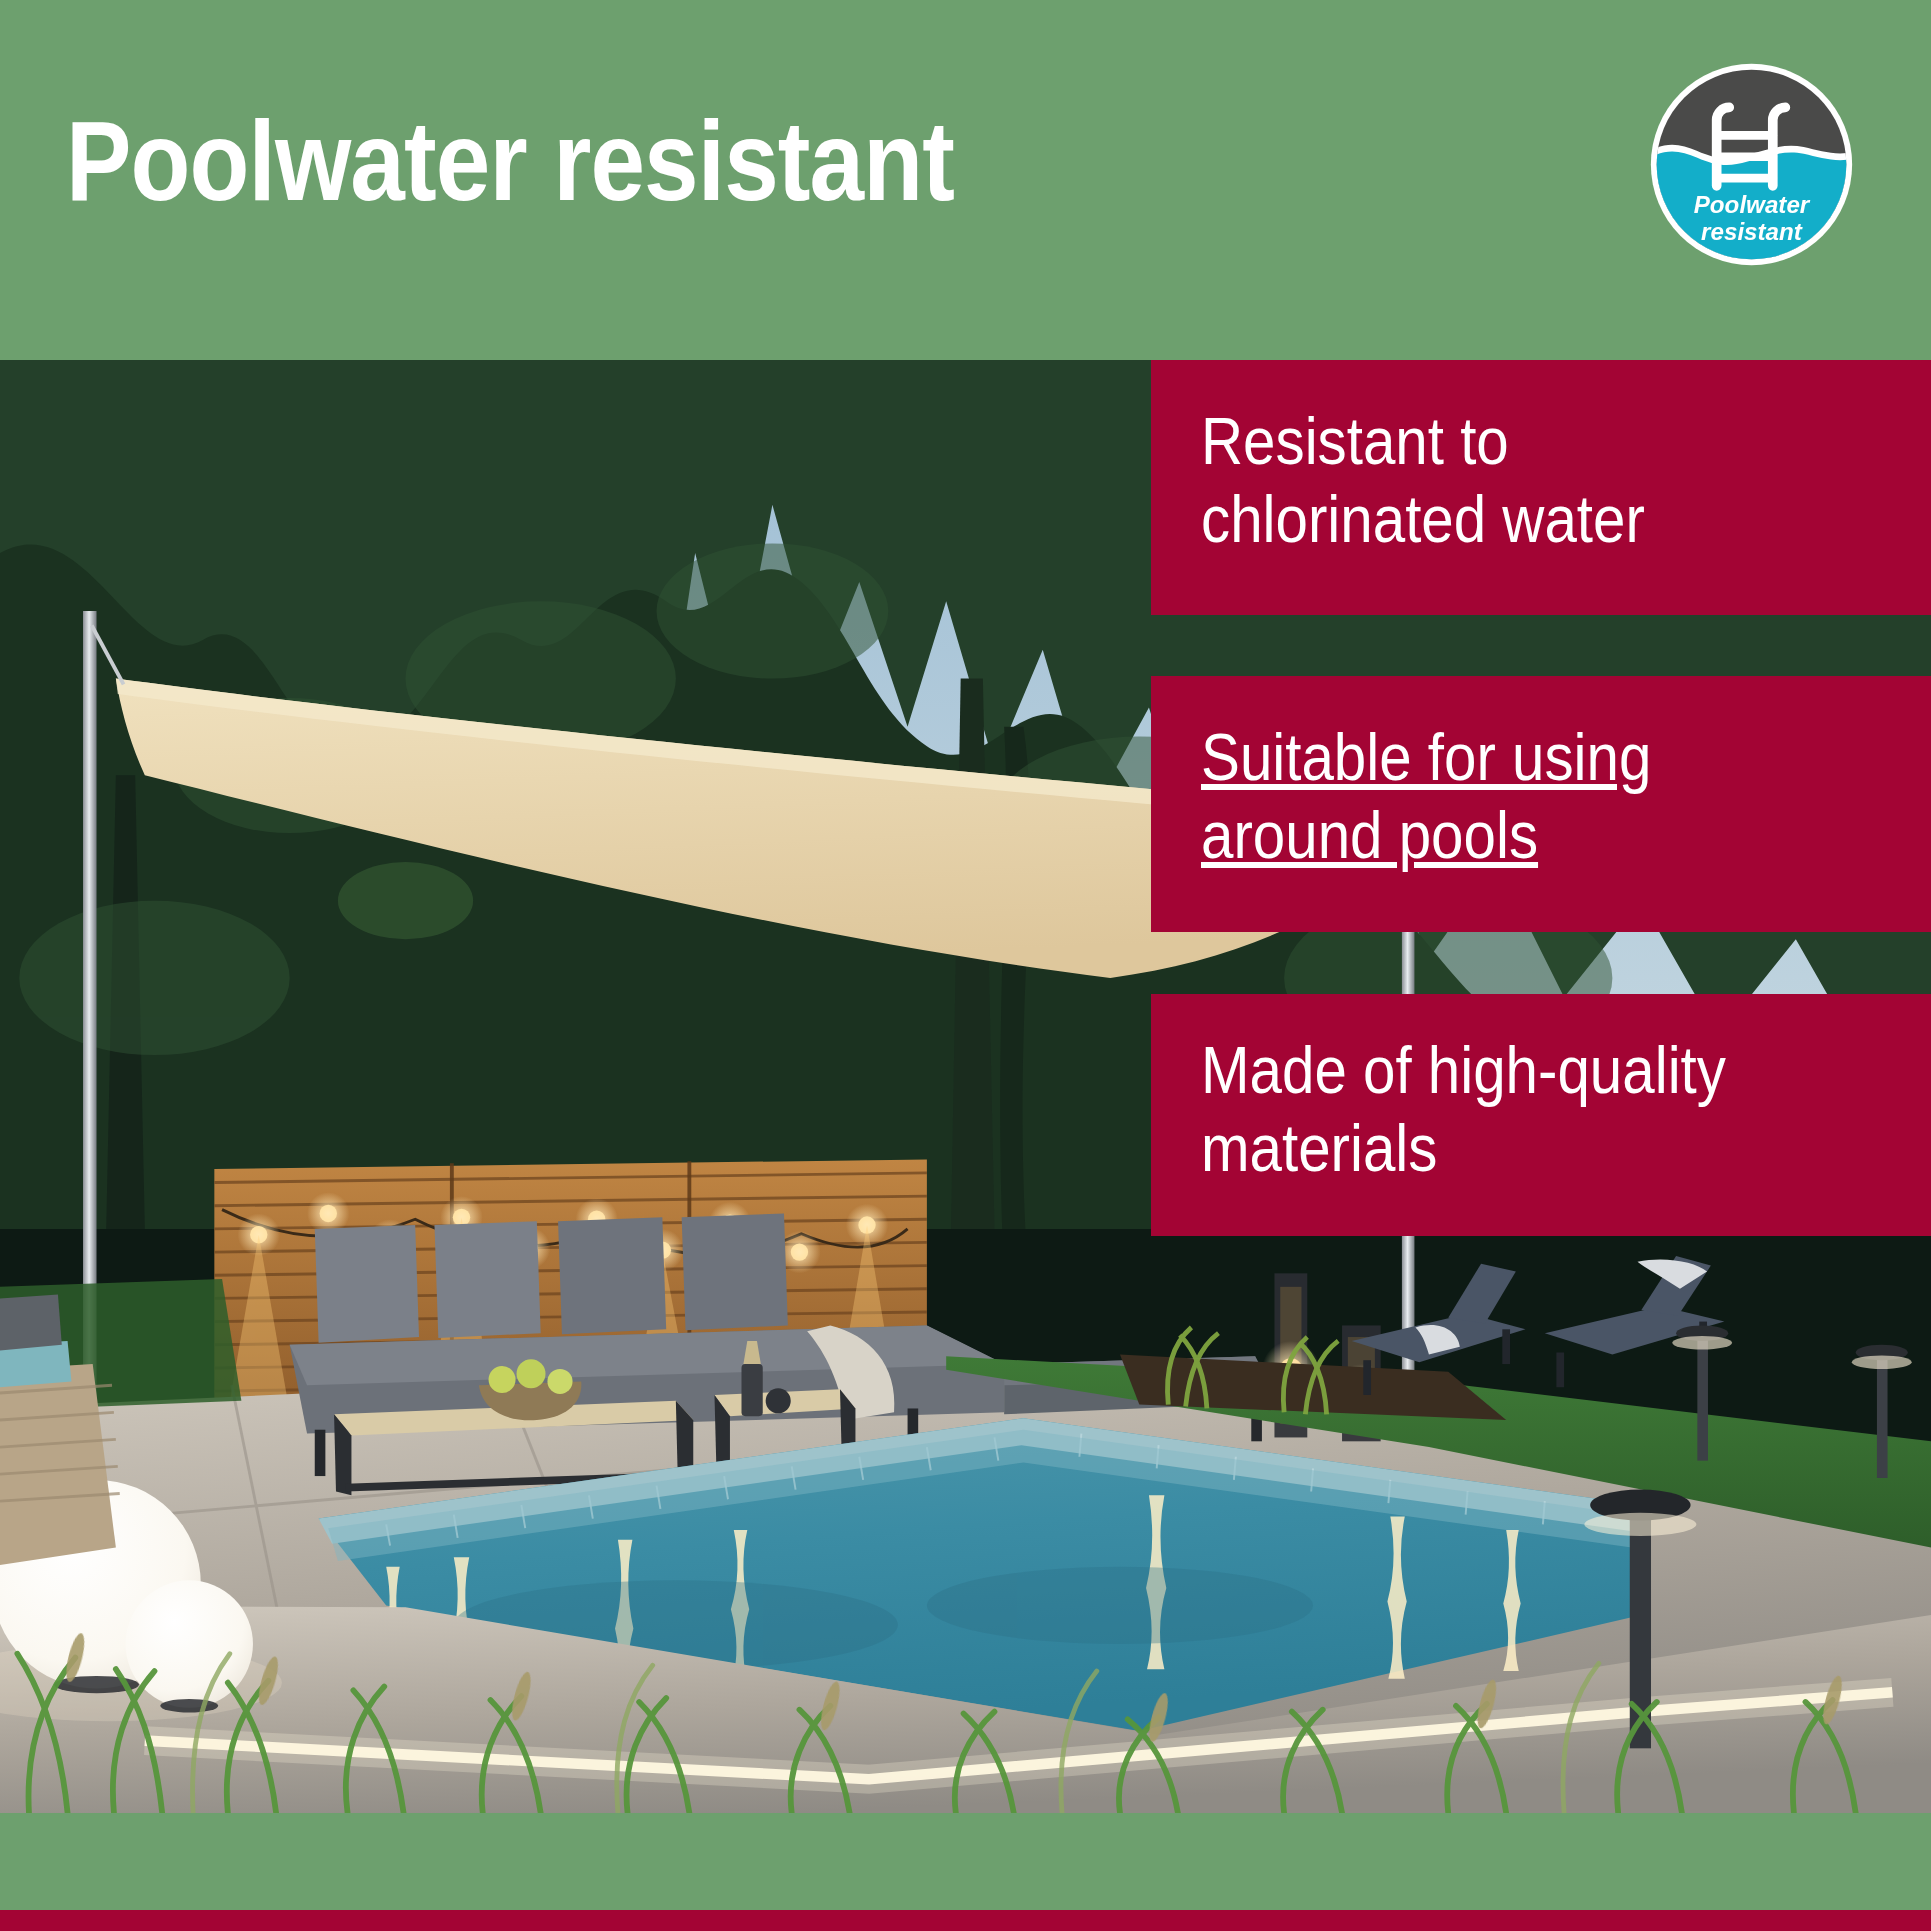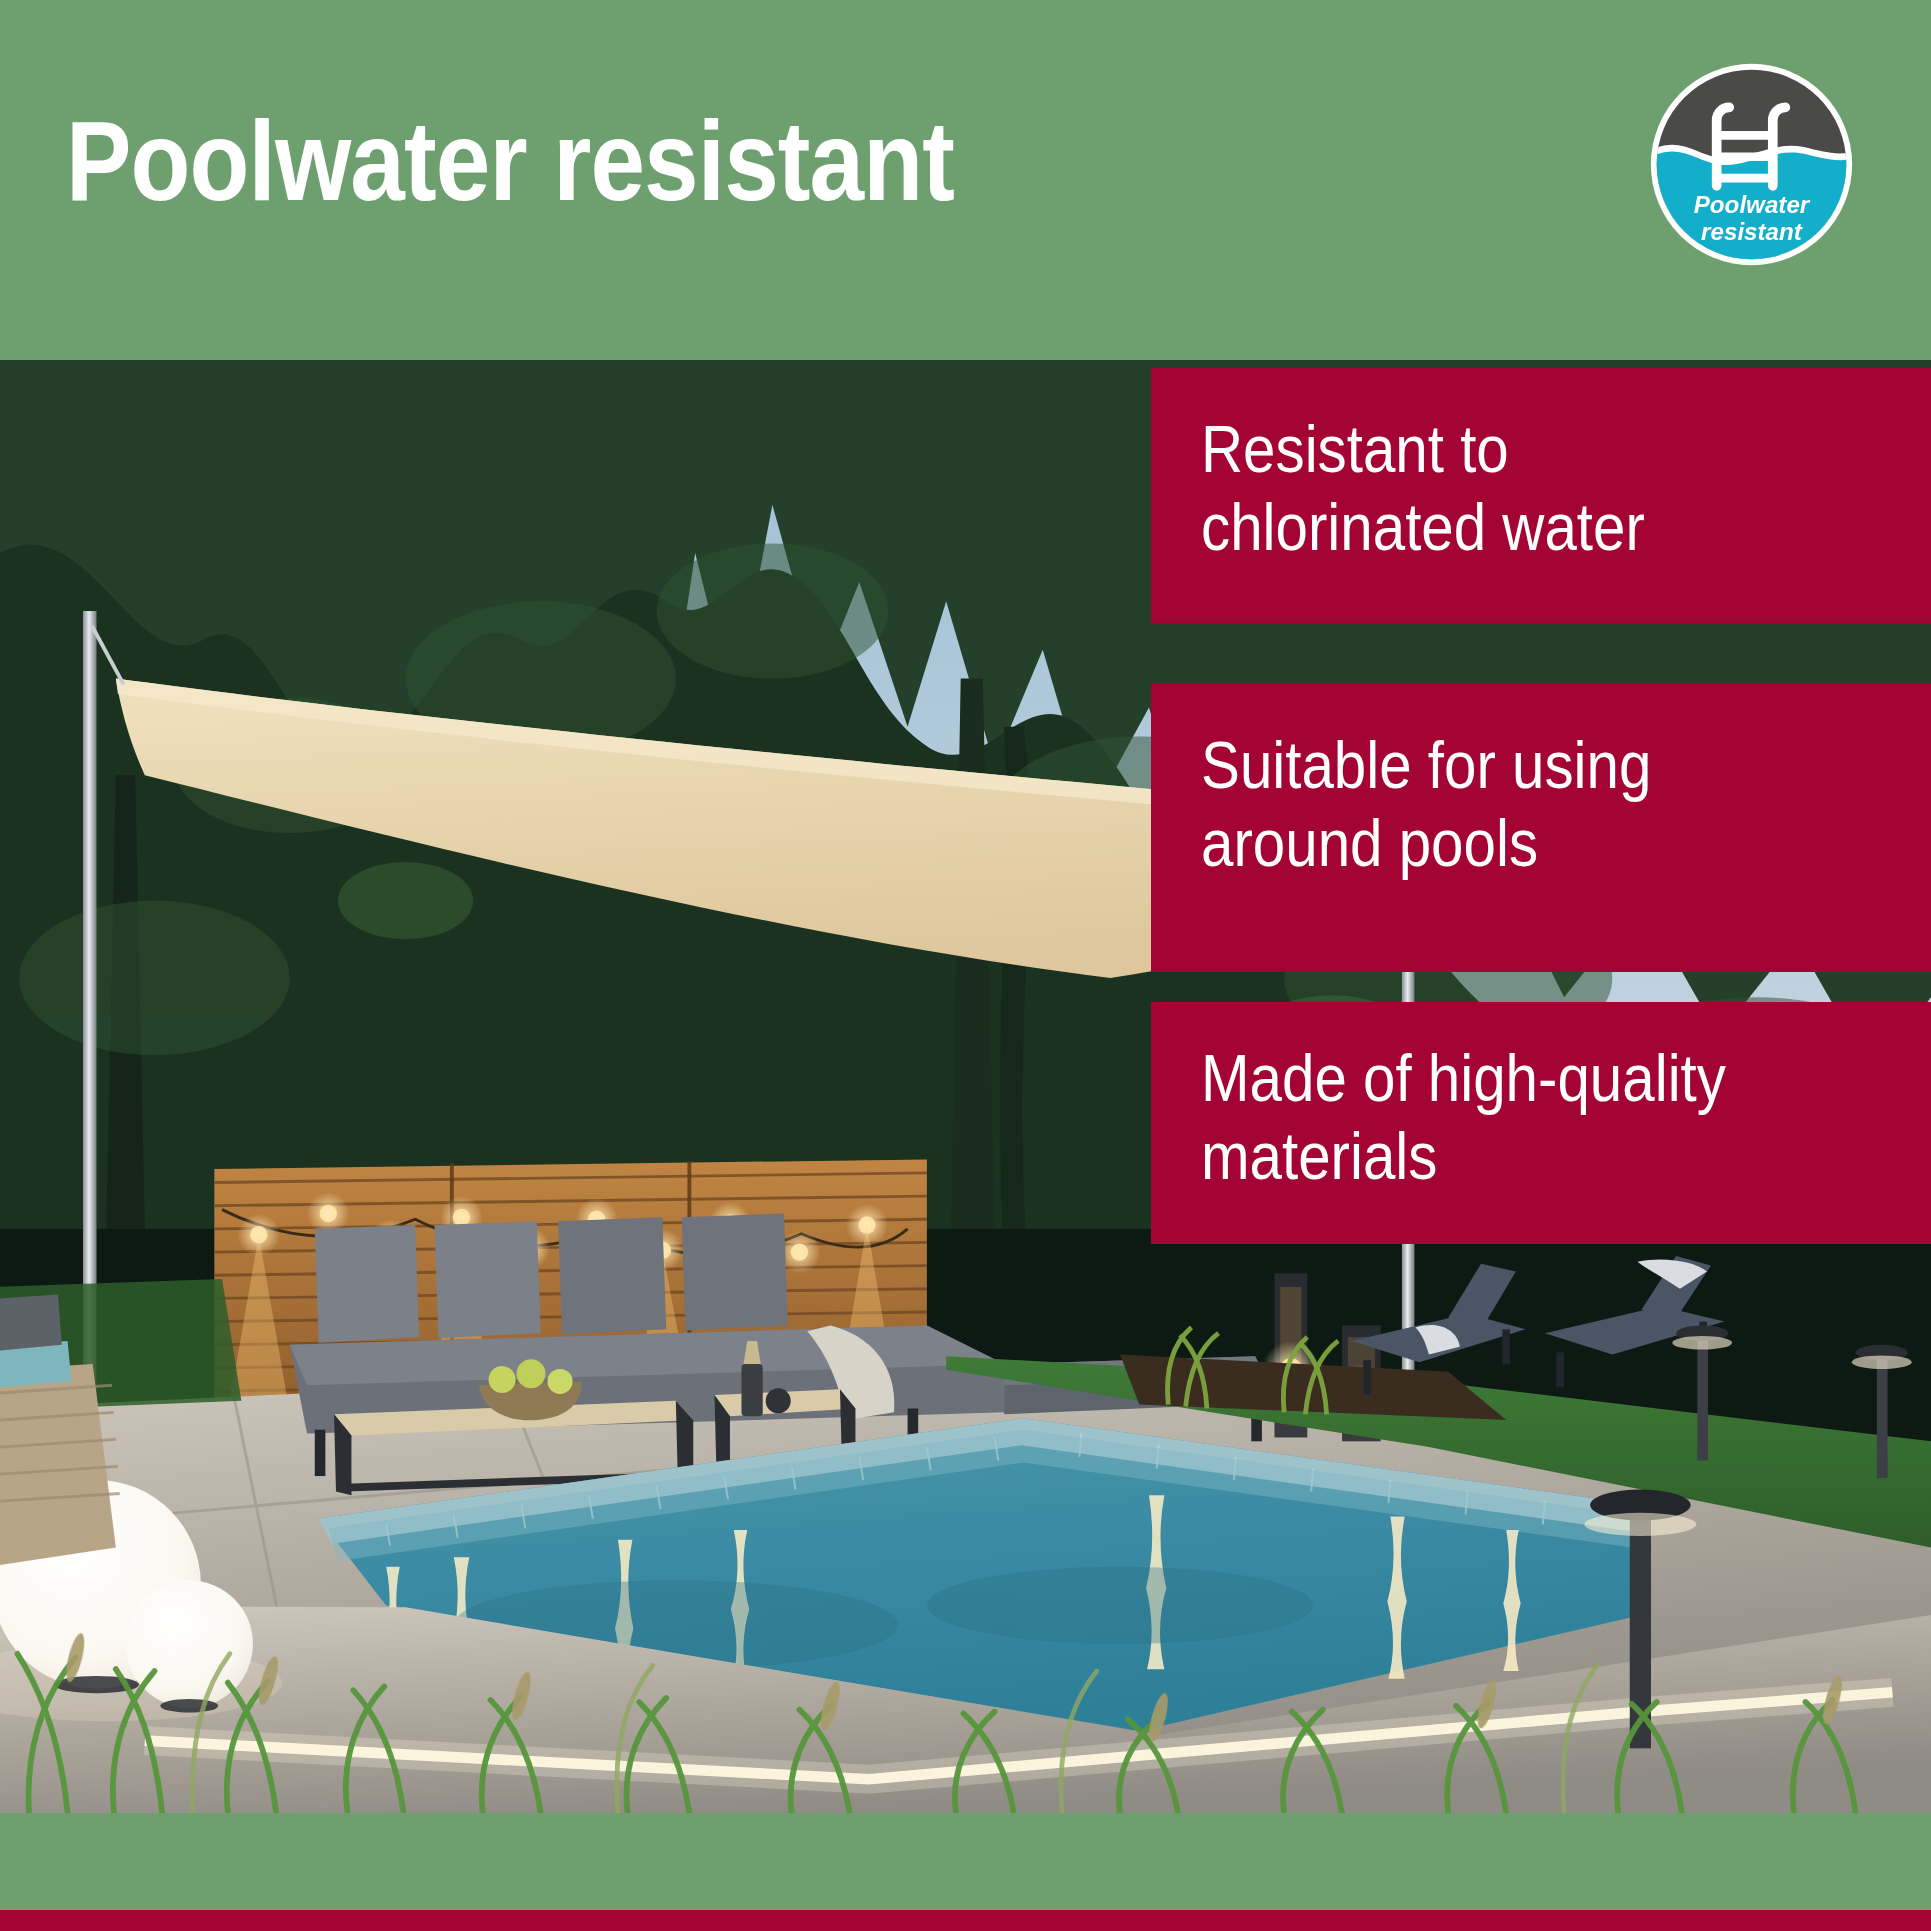--- a/index.html
+++ b/index.html
@@ -39,30 +39,29 @@
     background:#0d1a14;
   }
   .photo svg { display:block; width:1931px; height:1453px; }
 
   
   .feature {
     position:absolute; left:1151px; width:780px;
     background:#A30434;
     color:#ffffff;
     padding:42px 50px 39px 50px;
-    margin-top:8px;
   }
   .feature .ftxt {
     font-size:67px; line-height:1.16; font-weight:400;
     transform:scaleX(0.87); transform-origin:left top;
     white-space:pre-line;
     letter-spacing:0px;
   }
   #feature-0 { top:360px;  height:255px; }
-  #feature-1 { top:676px;  height:288px; }
+  #feature-1 { top:676px;  height:256px;text-decoration:underline; }
   #feature-2 { top:994px; height:242px; padding-top:37px; }
 
   
   .footer-green {
     position:absolute; left:0; top:1813px; width:1931px; height:97px;
     background:#6DA06E;
   }
   .footer-accent {
     position:absolute; left:0; top:1910px; width:1931px; height:21px;
     background:#A30434;

